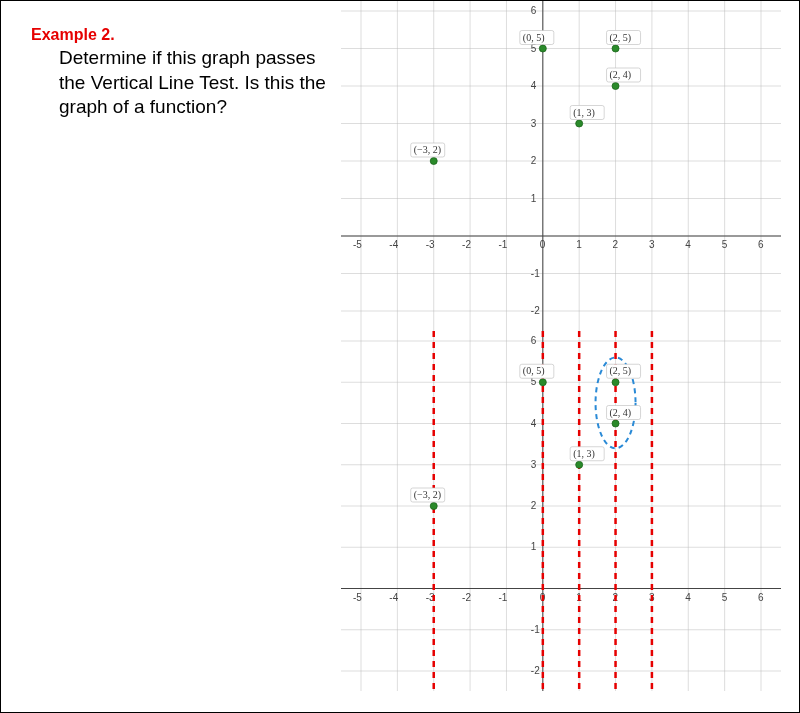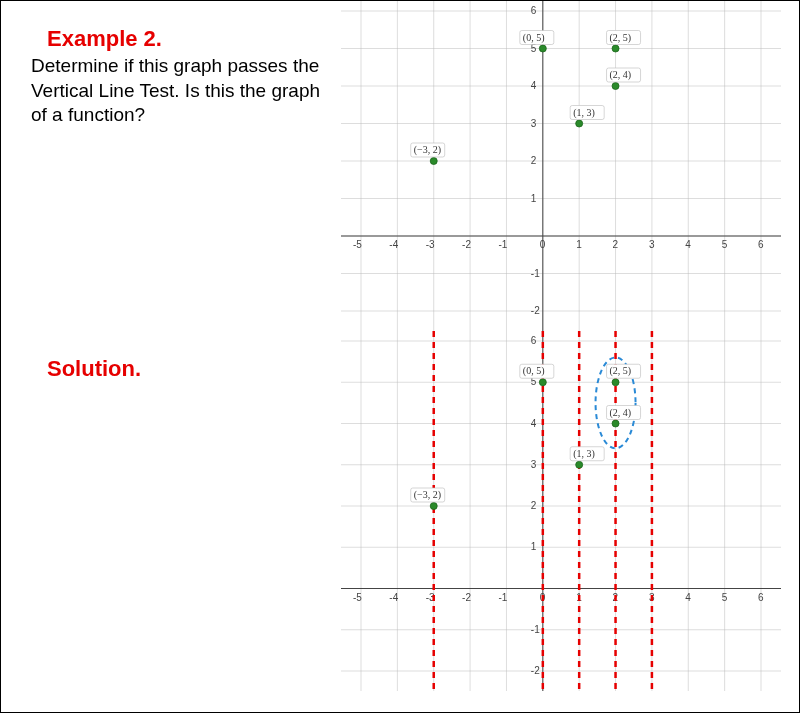--- a/index.html
+++ b/index.html
@@ -16,30 +16,30 @@
   .row {
     display: flex;
     align-items: flex-start;
   }
   .text-col {
     padding: 25px 10px 0 30px;
     width: 340px;
     box-sizing: border-box;
   }
   .heading {
-    font-size: 22px;
+    font-size: 16px;
     font-weight: bold;
     color: #e60000;
     margin-bottom: 2px;
-    margin-left: 16px;
   }
   .body-text {
     font-size: 19px;
     line-height: 1.3;
     color: #000;
+    margin-left: 28px;
   }
   .chart-col {
     position: relative;
   }
   svg.grid {
     display: block;
   }
   .grid-line {
     stroke: #bbb;
     stroke-width: 0.5;
@@ -152,21 +152,20 @@
         <text x="268.54545454545456" y="77" class="pt-label-text">(2, 4)</text>
         <circle cx="274.54545454545456" cy="47.5" r="3.5" class="pt"></circle>
         <rect x="265.54545454545456" y="29.5" width="34" height="14" class="pt-label-box"></rect>
         <text x="268.54545454545456" y="39.5" class="pt-label-text">(2, 5)</text>
       </svg>
   </div>
 </div>
 
 <div class="row" style="height:370px;">
   <div class="text-col">
-    <div class="heading">Solution.</div>
   </div>
   <div class="chart-col">
     <svg class="grid" id="chart-bottom" width="440" height="360">
         <line x1="-16.363636363636367" y1="0" x2="-16.363636363636367" y2="360" class="grid-line"></line>
         <line x1="20" y1="0" x2="20" y2="360" class="grid-line"></line>
         <line x1="56.36363636363637" y1="0" x2="56.36363636363637" y2="360" class="grid-line"></line>
         <line x1="92.72727272727273" y1="0" x2="92.72727272727273" y2="360" class="grid-line"></line>
         <line x1="129.0909090909091" y1="0" x2="129.0909090909091" y2="360" class="grid-line"></line>
         <line x1="165.45454545454547" y1="0" x2="165.45454545454547" y2="360" class="grid-line"></line>
         <line x1="201.81818181818184" y1="0" x2="201.81818181818184" y2="360" class="grid-line"></line>

